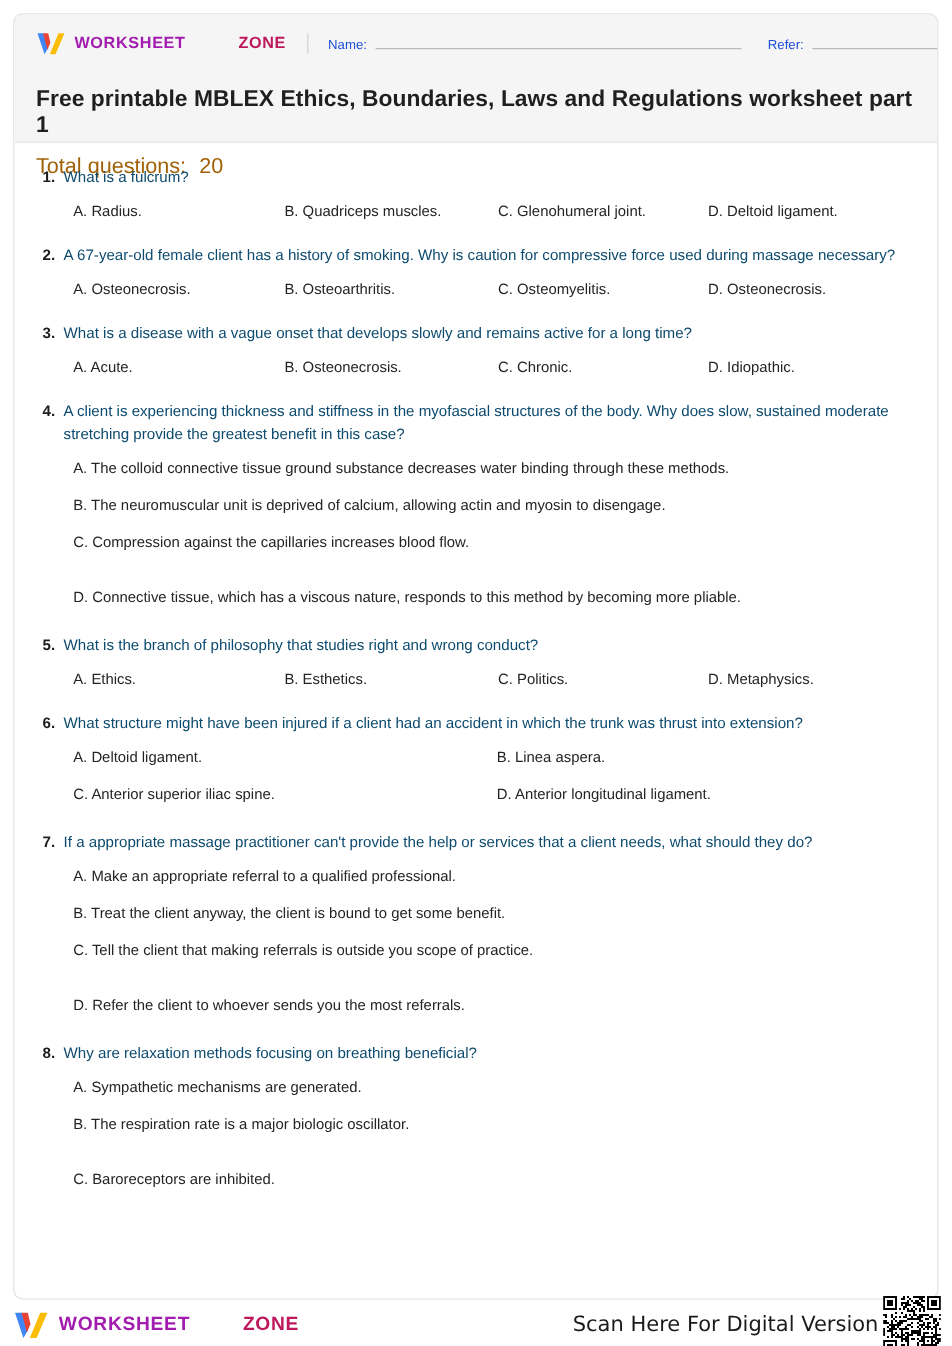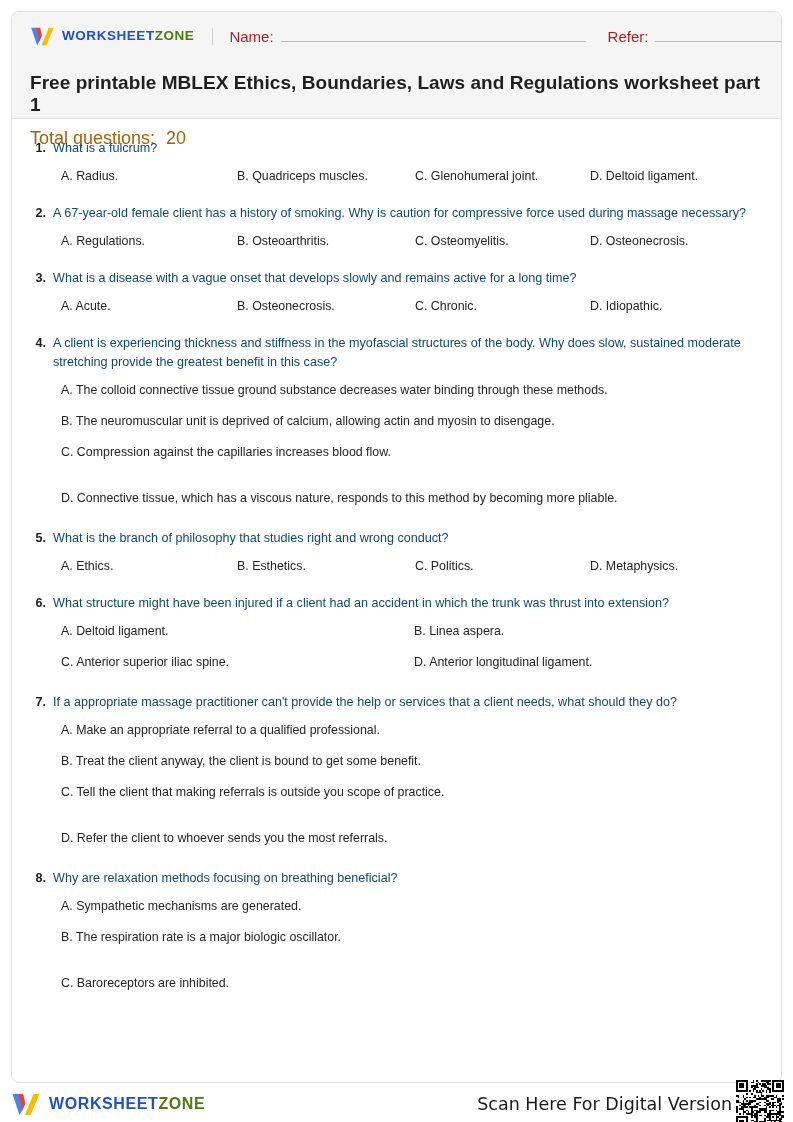--- a/index.html
+++ b/index.html
@@ -59,39 +59,39 @@
     flex: 0 0 auto;
     display: block;
   }
   .logo-text {
     font-size: 13.5px;
     font-weight: bold;
     letter-spacing: 0.55px;
     white-space: nowrap;
     line-height: 1;
   }
-  .logo-text .w { color: #1d4ed8; }
-  .logo-text .z { color: #4d7c0f; }
+  .logo-text .w { color: #a21caf; }
+  .logo-text .z { color: #be185d; margin-left: 44px; }
 
   .head-divider {
     width: 1px;
     height: 17px;
     background: #d2d2d2;
     margin: 0 16px 0 18px;
     flex: 0 0 auto;
   }
 
   .field {
     display: flex;
     align-items: baseline;
     flex: 0 0 auto;
   }
   .field-label {
-    font-size: 15px;
-    color: #b91c1c;
+    font-size: 11px;
+    color: #1d4ed8;
     white-space: nowrap;
   }
   .field-line {
     border-bottom: 1px solid #b9b9b9;
     margin-left: 7px;
     height: 13px;
   }
   .field-name .field-line { width: 305px; }
   .field-grade { margin-left: 22px; }
   .field-grade .field-line { width: 195px; }
@@ -270,21 +270,21 @@
             </div>
           </div>
         </div>
         <div class="q tight">
           <div class="q-head">
             <div class="q-num">2.</div>
             <div class="q-text">A 67-year-old female client has a history of smoking. Why is caution for compressive force used during massage necessary?</div>
           </div>
           <div class="opts cols4">
             <div class="opts-row">
-              <div class="opt">A. Regulations.</div>
+              <div class="opt">A. Osteonecrosis.</div>
               <div class="opt">B. Osteoarthritis.</div>
               <div class="opt">C. Osteomyelitis.</div>
               <div class="opt">D. Osteonecrosis.</div>
             </div>
           </div>
         </div>
         <div class="q tight">
           <div class="q-head">
             <div class="q-num">3.</div>
             <div class="q-text">What is a disease with a vague onset that develops slowly and remains active for a long time?</div>

